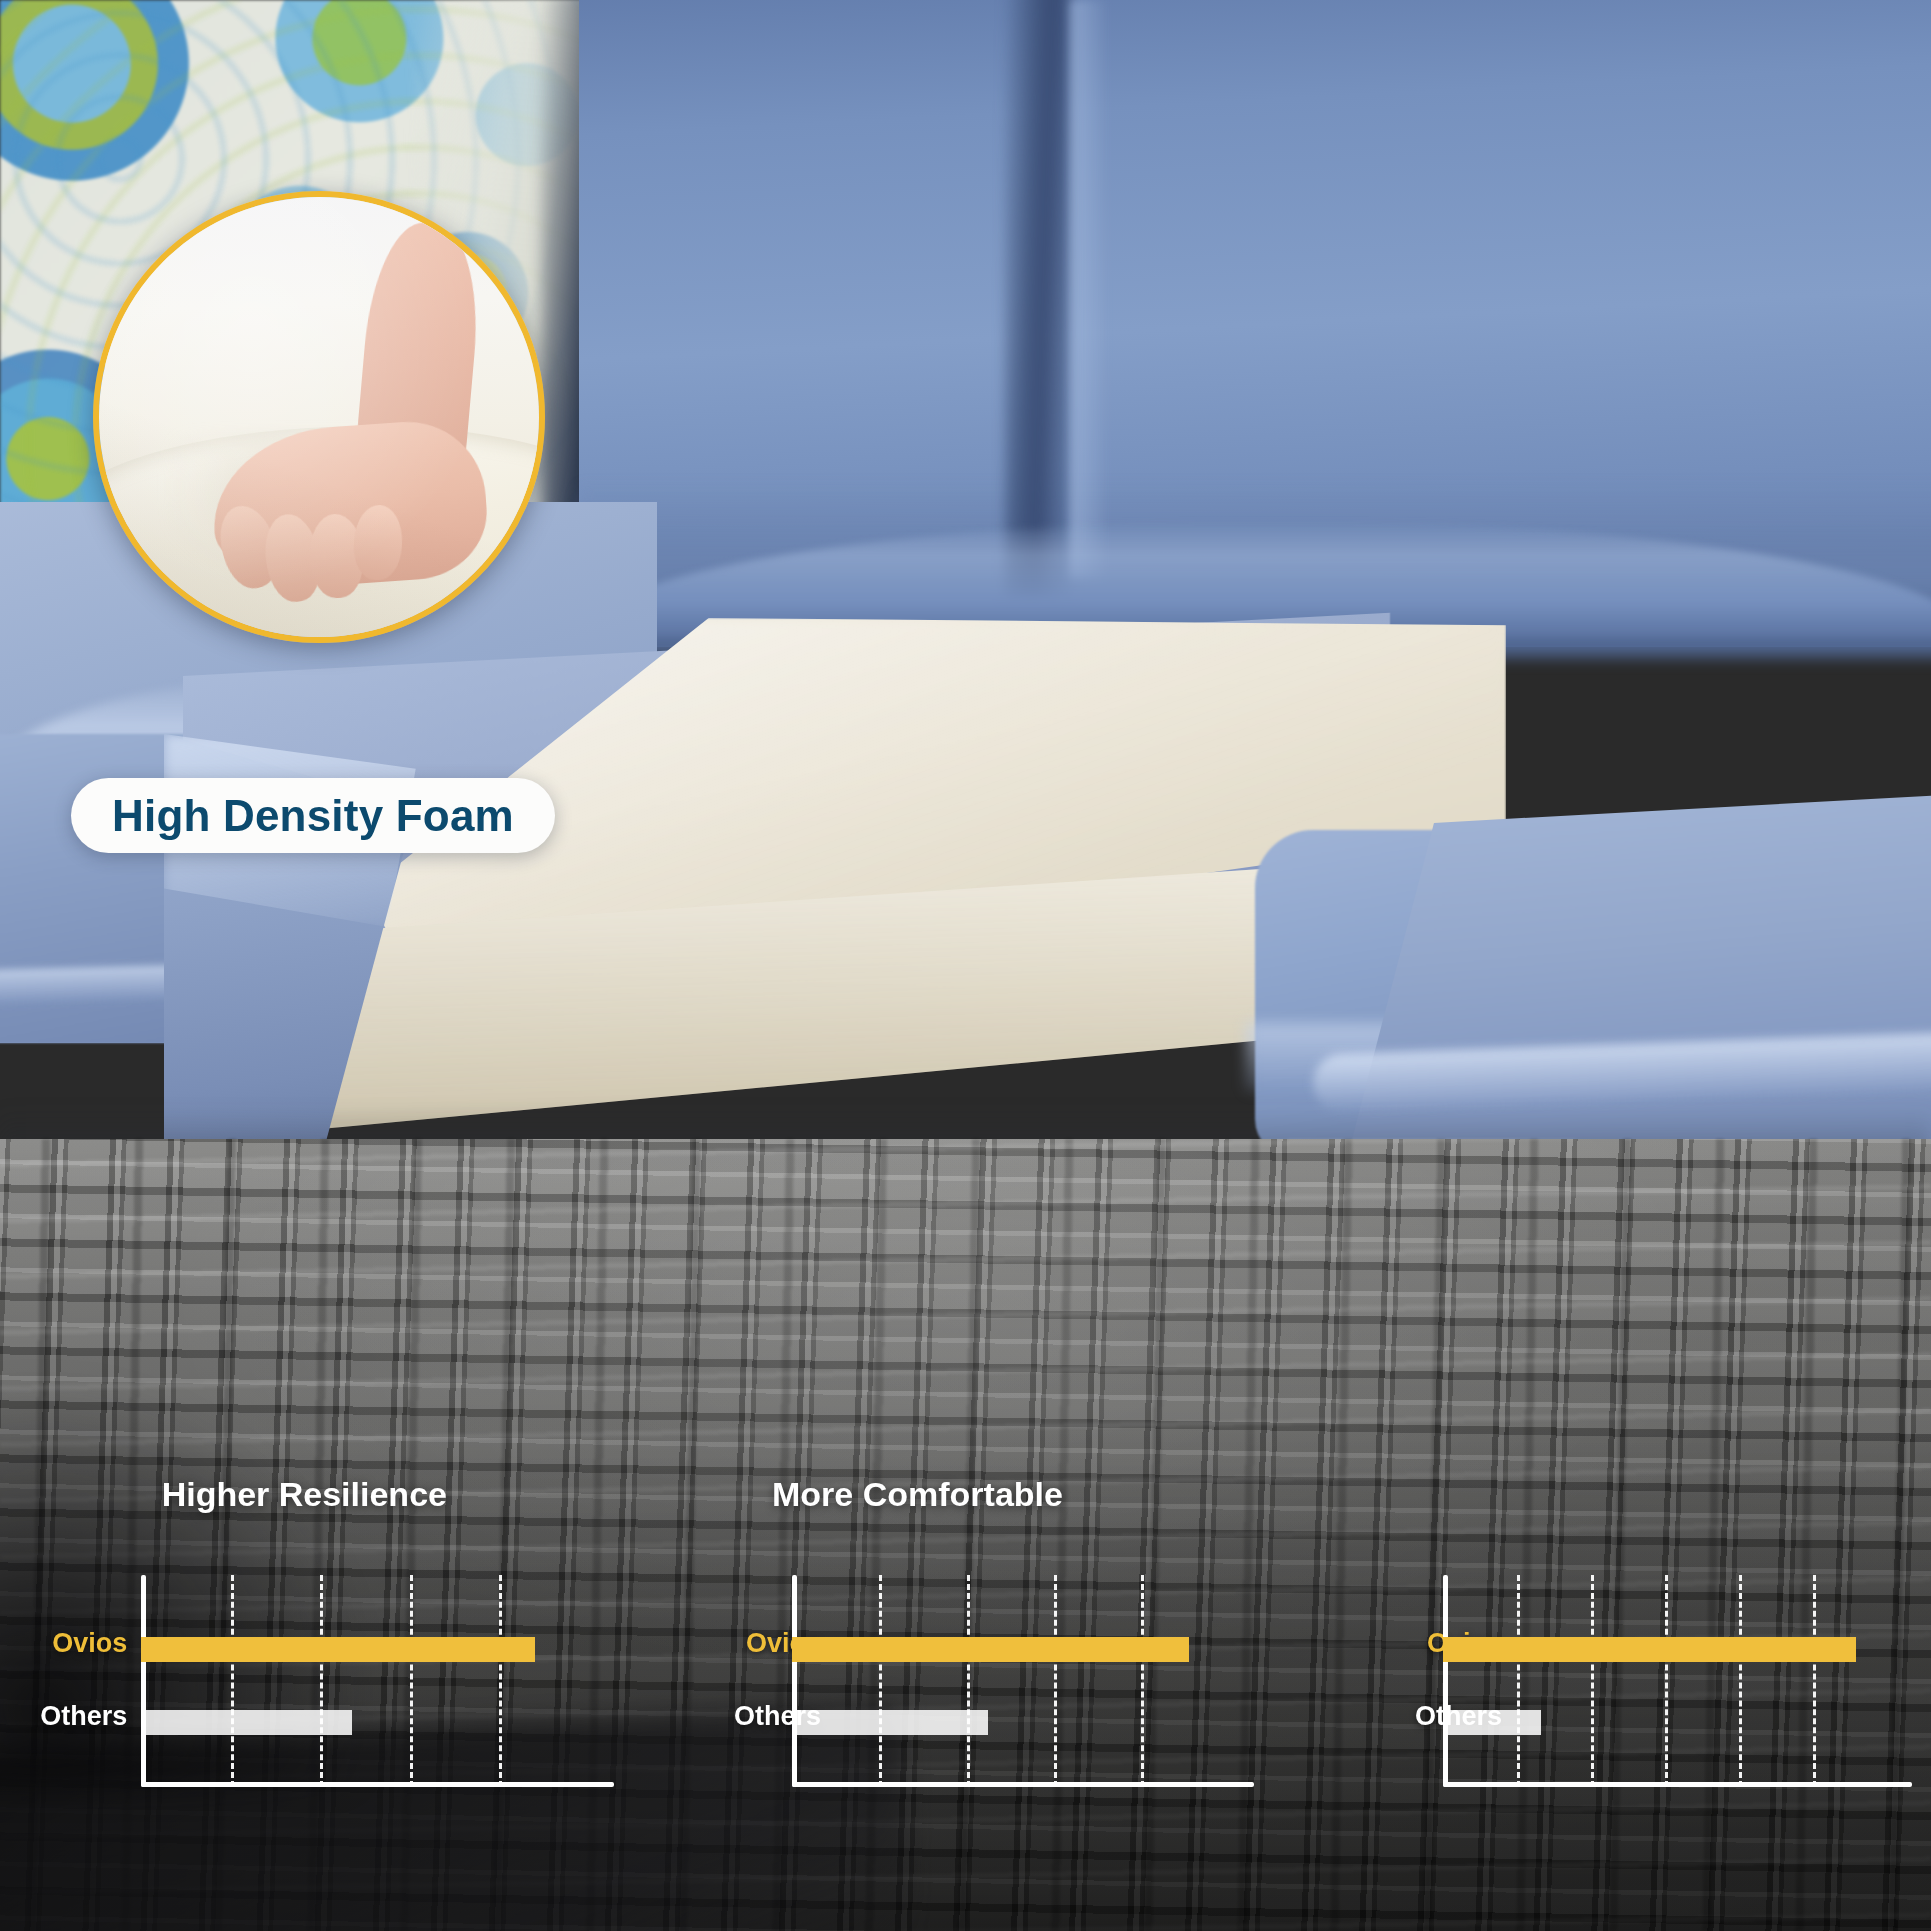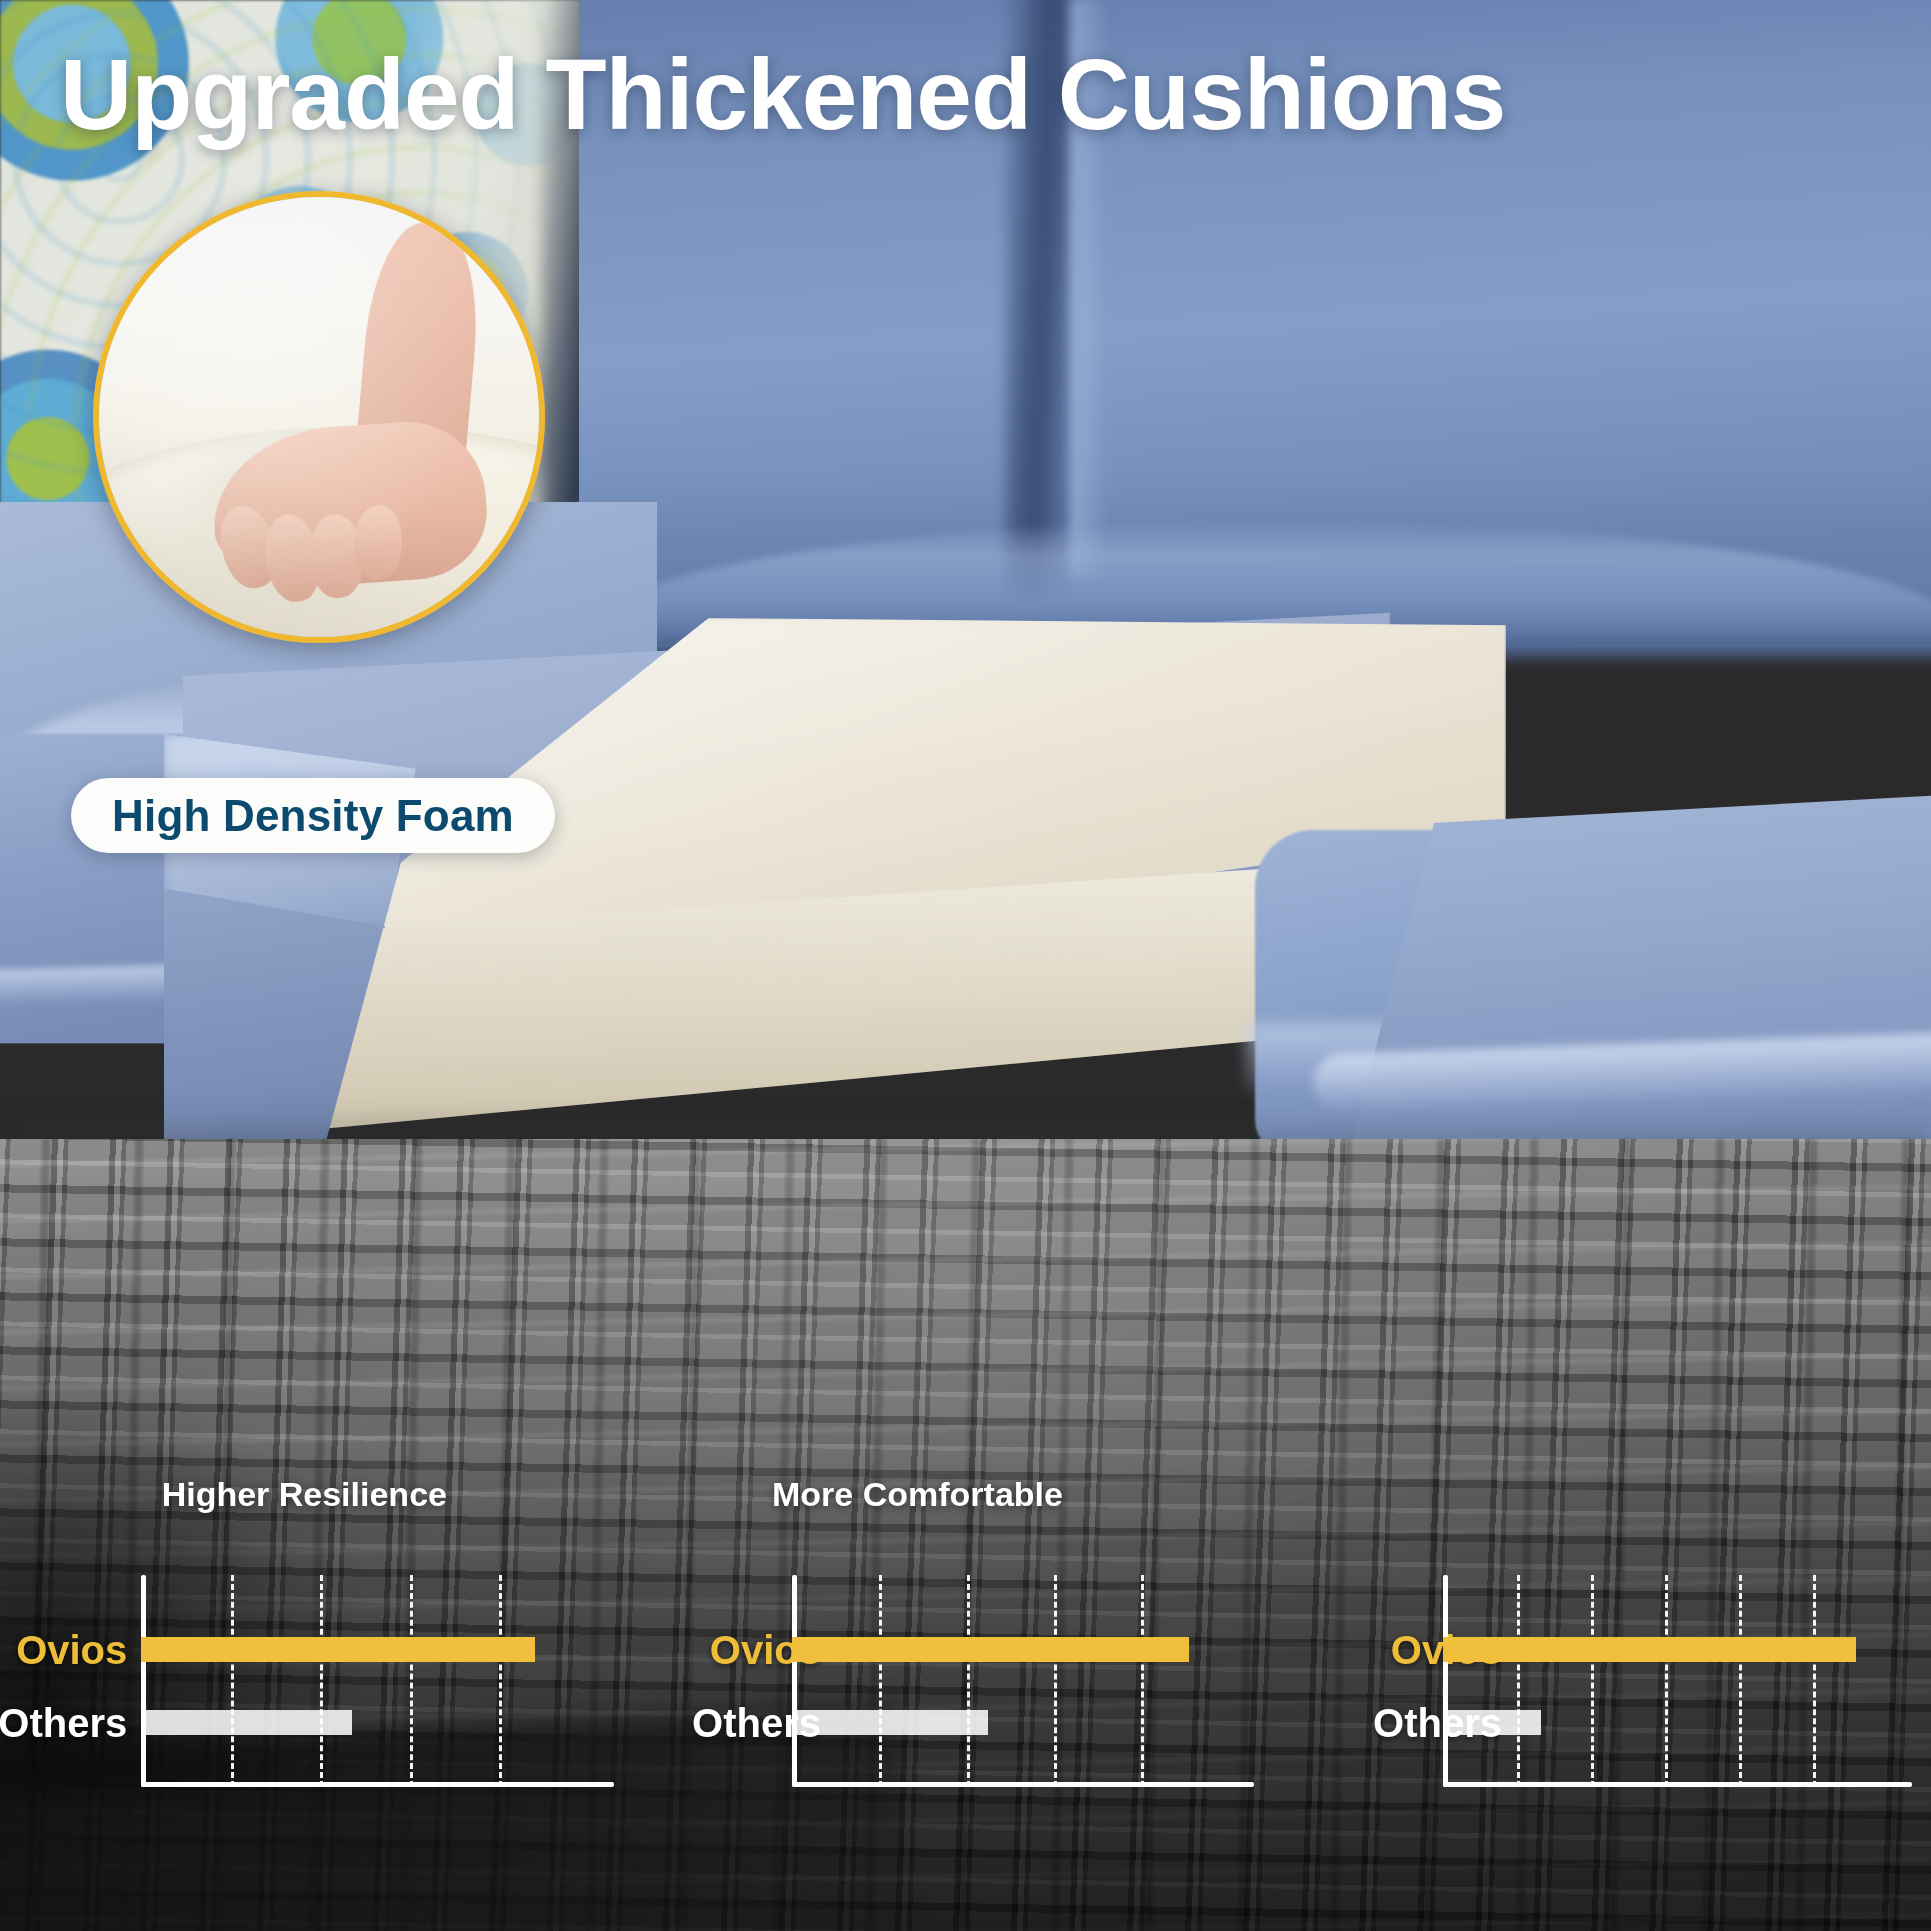--- a/index.html
+++ b/index.html
@@ -306,21 +306,21 @@
   .axis-y{ position:absolute; left:0; top:0; width:4.8px; height:100%;
            background:#fff; border-radius:1.9px; }
   .axis-x{ position:absolute; left:0; bottom:0; height:4.8px;
            background:#fff; border-radius:1.9px; }
   .grid{ position:absolute; top:0; width:0; height:100%;
          border-left:3.9px dashed #fff; opacity:.95; }
   .bar{ position:absolute; height:25px; }
   .bar.ovios{ background:#F0BF3C; }
   .bar.others{ background:rgba(255,255,255,.86); }
   .lbl{
-    position:absolute; right:0; font-size:40px; font-weight:700;
+    position:absolute; right:0; font-size:27px; font-weight:700;
     white-space:nowrap; text-shadow:0 1.9px 6.8px rgba(0,0,0,.6);text-align:center;
   }
   .lbl.ovios{ color:#EFBE38; }
   .lbl.others{ color:#ffffff; }
 </style>
 </head>
 <body>
 
 <div id="stage">
 
@@ -356,21 +356,20 @@
 
     <div class="under-shadow"></div>
     <div class="wicker"></div>
     <div class="wicker-weave"></div>
     <div class="wicker-vignette"></div>
     <div class="dark-floor"></div>
     <div class="dark-left"></div>
     <div class="scrim"></div>
   </div>
 
-  <div class="headline">Upgraded Thickened Cushions</div>
 
   <div class="inset">
     <div class="inset-bg"></div>
     <div class="inset-foamline"></div>
     <div class="inset-dimple"></div>
     <div class="foot-leg"></div>
     <div class="foot-body"></div>
     <div class="toe t1"></div>
     <div class="toe t2"></div>
     <div class="toe t3"></div>

